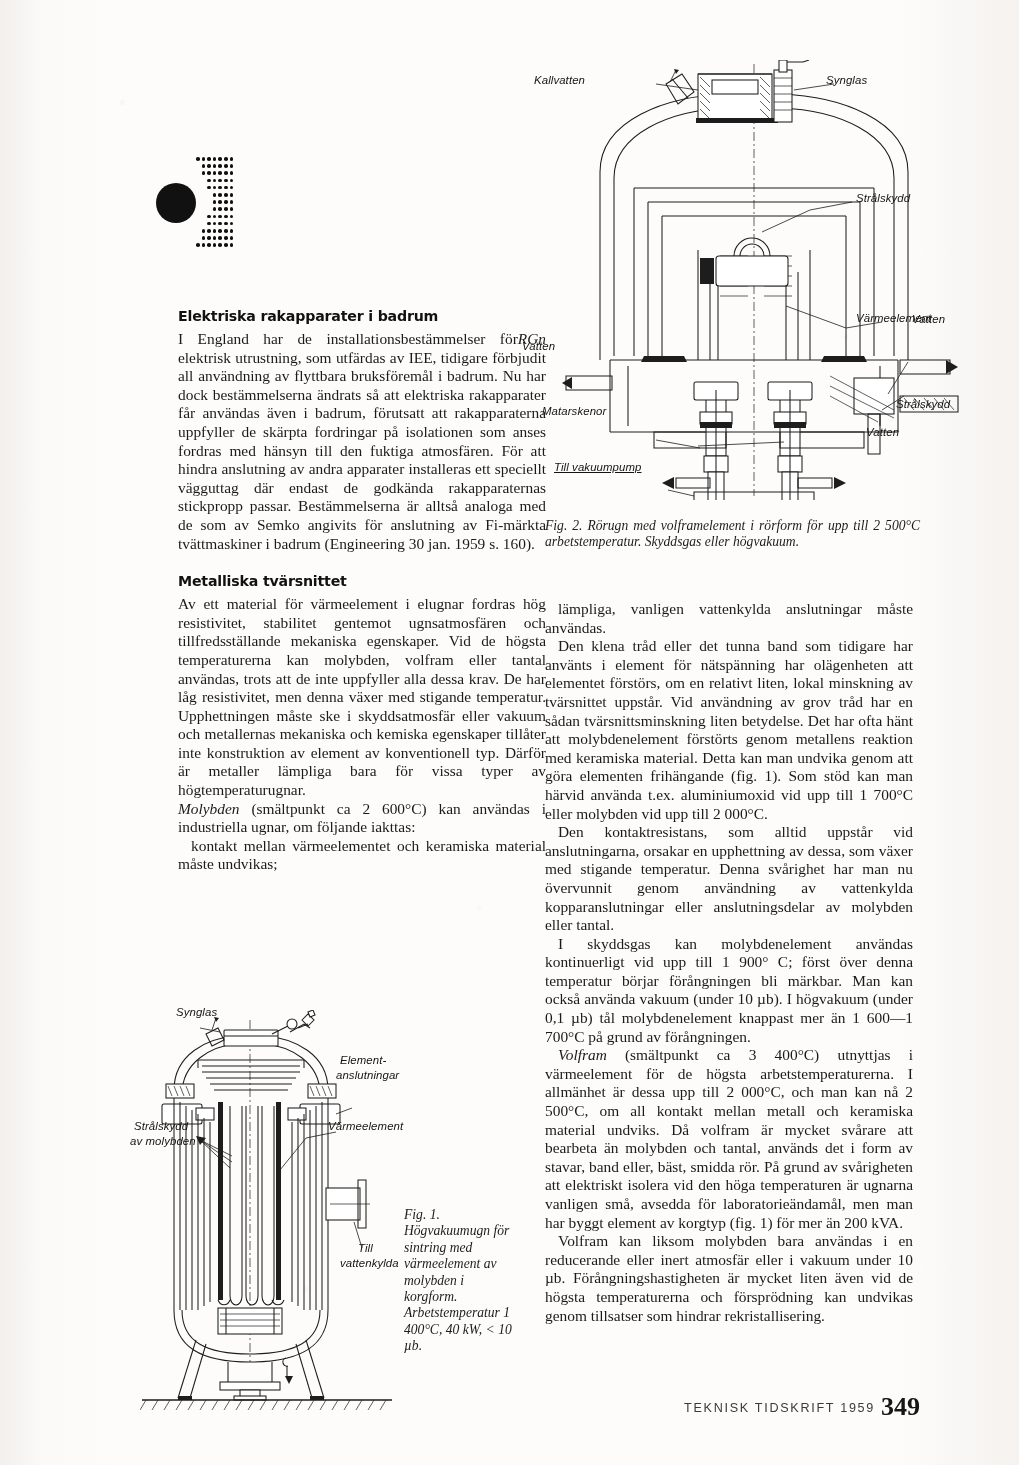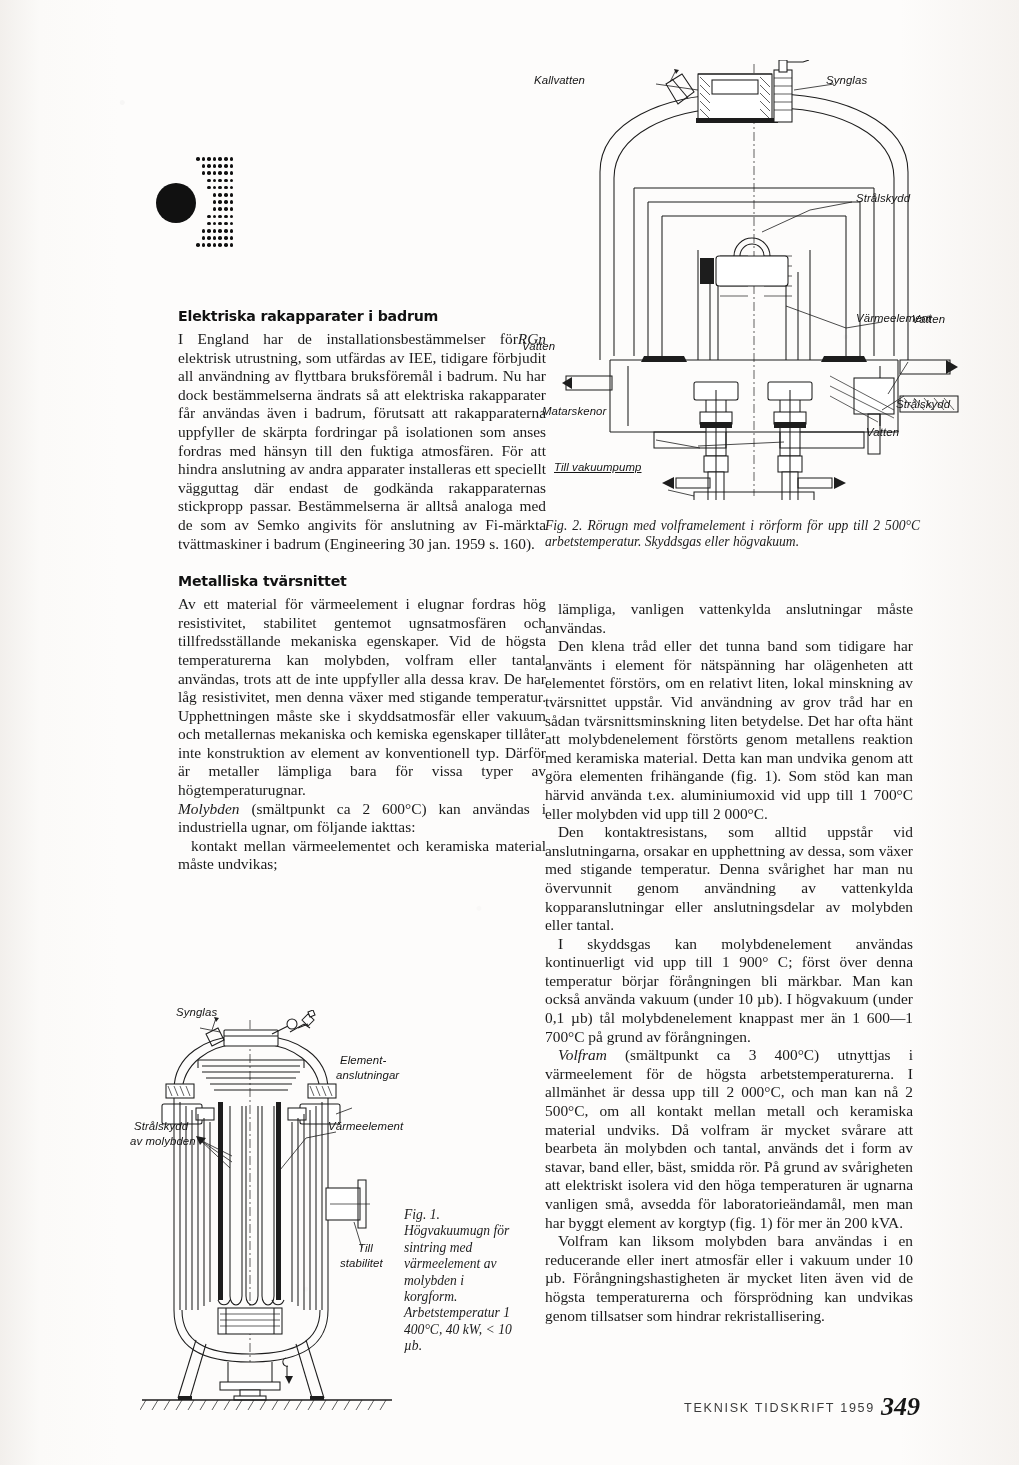--- a/index.html
+++ b/index.html
@@ -154,21 +154,20 @@
   #footer .jn {
     font-family: "Liberation Sans", sans-serif;
     font-size: 12.6px;
     letter-spacing: 1.7px;
     color: #3a3a3a;
     vertical-align: baseline;
   }
   #footer .pg {
     font-family: "Liberation Serif", serif;
     font-weight: bold;
-    font-style: italic;
     font-size: 26px;
     color: #161616;
     margin-left: 6px;
     vertical-align: -3px;
   }
 </style>
 </head>
 <body>
 
 <div id="page"></div>
@@ -514,20 +513,20 @@
     <path class="leader" d="M214 212 L222 238"></path>
   </svg>
 
   <div class="fig-label" style="left:36px; top:-4px;">Synglas</div>
   <div class="fig-label" style="left:200px; top:44px;">Element-</div>
   <div class="fig-label" style="left:196px; top:59px;">anslutningar</div>
   <div class="fig-label" style="left:-6px; top:110px;">Strålskydd</div>
   <div class="fig-label" style="left:-10px; top:125px;">av molybden</div>
   <div class="fig-label" style="left:188px; top:110px;">Värmeelement</div>
   <div class="fig-label" style="left:218px; top:232px;">Till</div>
-  <div class="fig-label" style="left:200px; top:247px;">stabilitet</div>
+  <div class="fig-label" style="left:200px; top:247px;">vattenkylda</div>
 </div>
 
 <div id="fig1-caption" class="caption">Fig. 1. Högvakuumugn för sintring med värmeelement av molybden i korgform. Arbetstemperatur 1 400°C, 40 kW, &lt; 10 µb.</div>
 
 <div id="footer">
   <span class="jn">TEKNISK TIDSKRIFT 1959</span><span class="pg">349</span>
 </div>
 
 </body></html>

